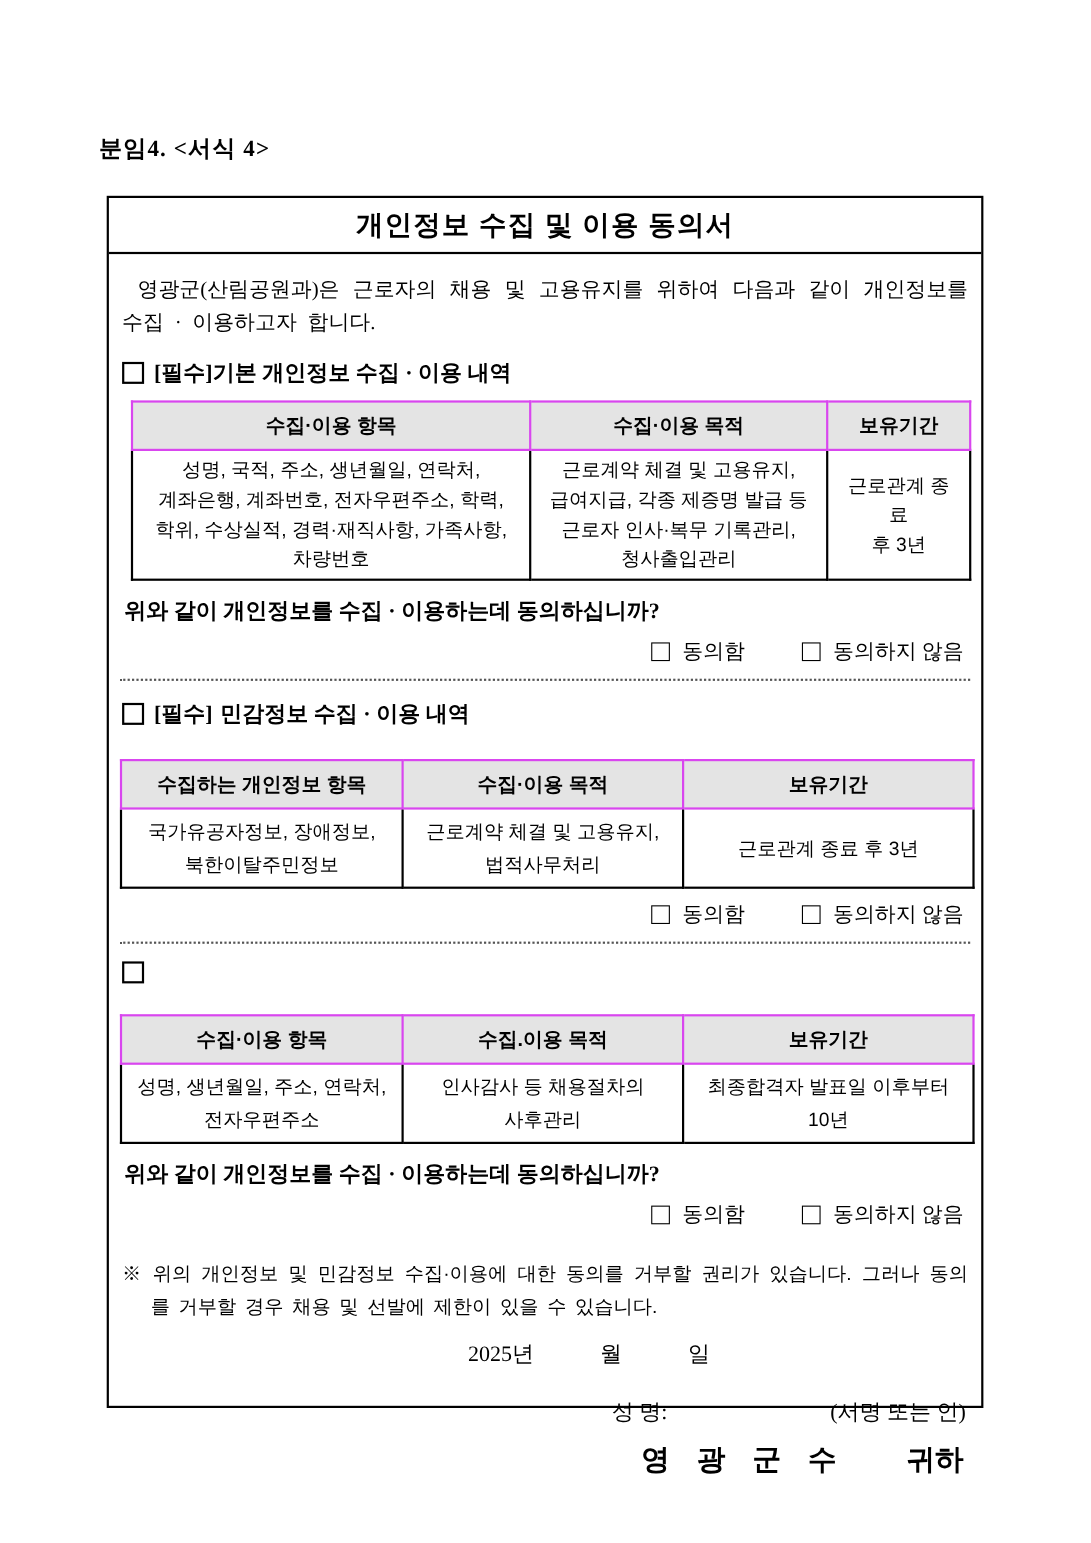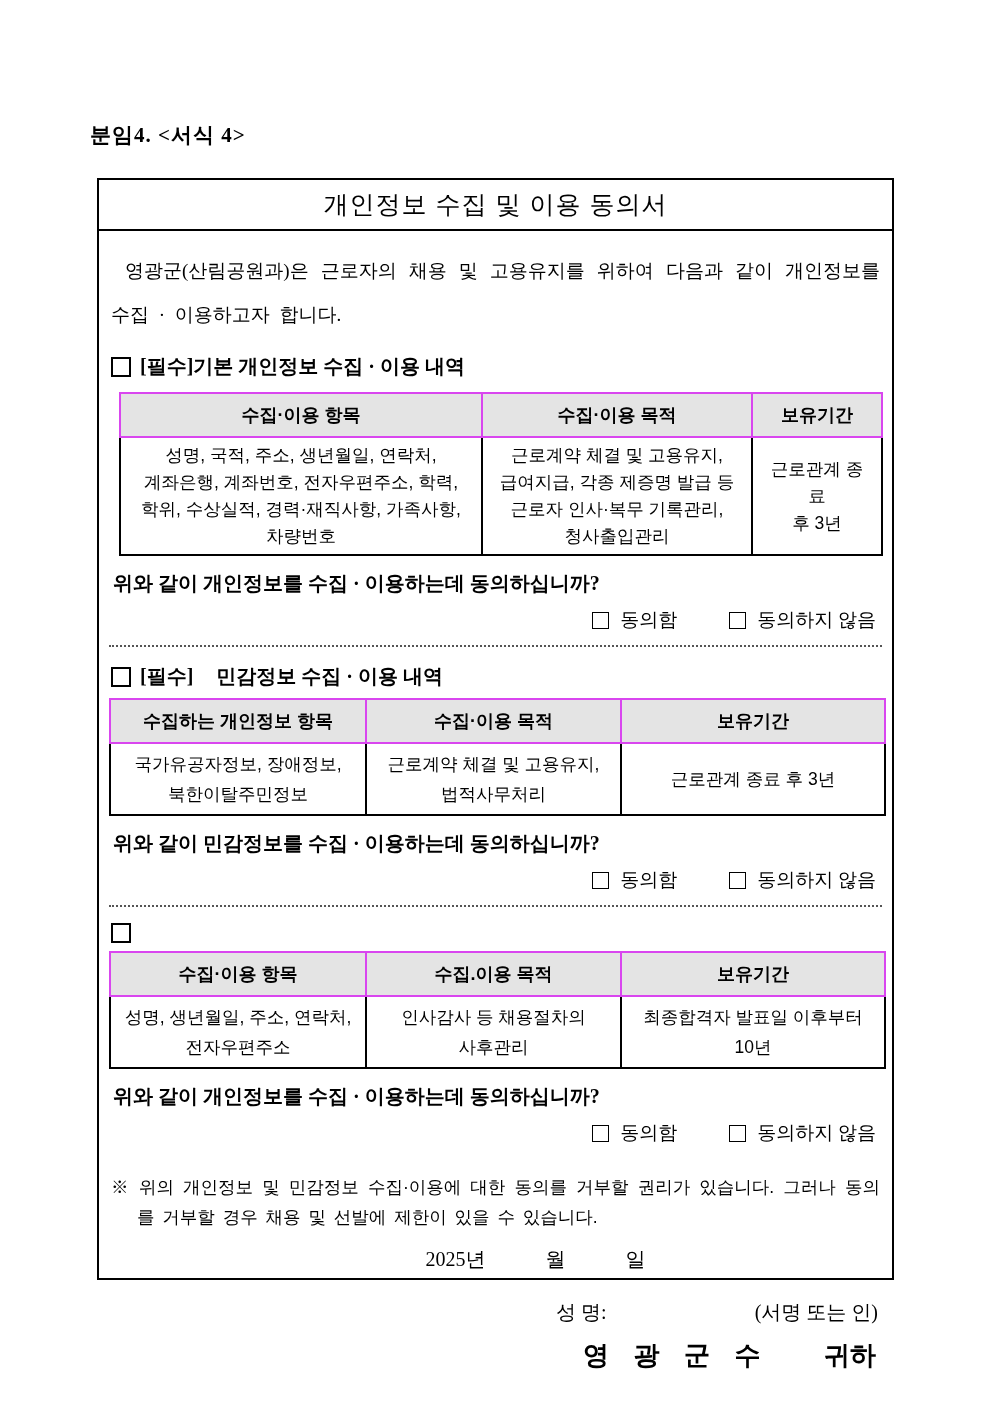--- a/index.html
+++ b/index.html
@@ -11,51 +11,51 @@
     position:absolute;left:90px;top:121px;
     font-size:21px;font-weight:bold;letter-spacing:1px;
   }
   .form-box{
     position:absolute;left:97px;top:178px;width:797px;height:1102px;
     border:2.5px solid #000;box-sizing:border-box;background:#fff;
   }
   .title-band{
     height:49px;border-bottom:2px solid #000;
     display:flex;align-items:center;justify-content:center;
-    font-family:"Liberation Sans", sans-serif;font-weight:normal;
+    font-family:"Liberation Sans", sans-serif;font-weight:bold;
     font-size:25px;letter-spacing:1px;
   }
   .content{padding:0 10px;}
   .intro{
-    margin:18px 2px 0 2px;font-size:19px;line-height:44px;
+    margin:18px 2px 0 2px;font-size:19px;line-height:30px;
     text-align:justify;text-indent:14px;word-spacing:5px;
   }
   .section-heading{
     margin:16px 0 0 2px;font-size:20px;font-weight:bold;
     display:flex;align-items:center;
   }
   .heading-checkbox{
     width:16px;height:16px;border:2px solid #000;display:inline-block;
     margin-right:9px;flex:0 0 auto;background:#fff;
   }
-  .rest-gap{margin-left:23px;text-align:right;}
+  .rest-gap{margin-left:7px;text-align:right;}
   .rest-normal{font-weight:normal;}
   table{
     border-collapse:collapse;text-align:center;
     font-family:"Liberation Sans", sans-serif;table-layout:fixed;
   }
   th{
     background:#e4e4e4;border:2px solid #d946ef;font-size:18px;
     padding:9px 2px;font-weight:bold;
   }
   td{border:2px solid #000;font-size:17.5px;padding:5px 2px;vertical-align:middle;}
   .t1{width:762px;margin:12px 0 0 10px;}
   .t1 td{padding:4px 16px;}
   .t1 .line{line-height:27px;}
-  .t23{width:775px;margin:8px 0 0 0;}
+  .t23{width:775px;margin:28px 0 0 0;}
   .t23 .line{line-height:30px;}
   .question{margin:14px 0 0 4px;font-size:20px;font-weight:bold;}
   .options-row{
     margin-top:10px;display:flex;justify-content:flex-end;gap:52px;
     padding-right:6px;font-size:19px;
   }
   .option{display:flex;align-items:center;gap:11px;cursor:pointer;}
   .option-checkbox{
     width:15px;height:15px;border:1.5px solid #000;display:inline-block;
     flex:0 0 auto;background:#fff;
@@ -172,21 +172,20 @@
           <div class="line">근로계약 체결 및 고용유지,</div>
           <div class="line">법적사무처리</div>
         </td>
         <td>
           <div class="line">근로관계 종료 후 3년</div>
         </td>
       </tr>
     </tbody>
       </table>
 
-    <div class="question">위와 같이 민감정보를 수집 · 이용하는데 동의하십니까?</div>
     <div class="options-row">
       <span class="option">
         <span class="option-checkbox"></span>
         <span>동의함</span>
       </span>
       <span class="option">
         <span class="option-checkbox"></span>
         <span>동의하지 않음</span>
       </span>
     </div>

